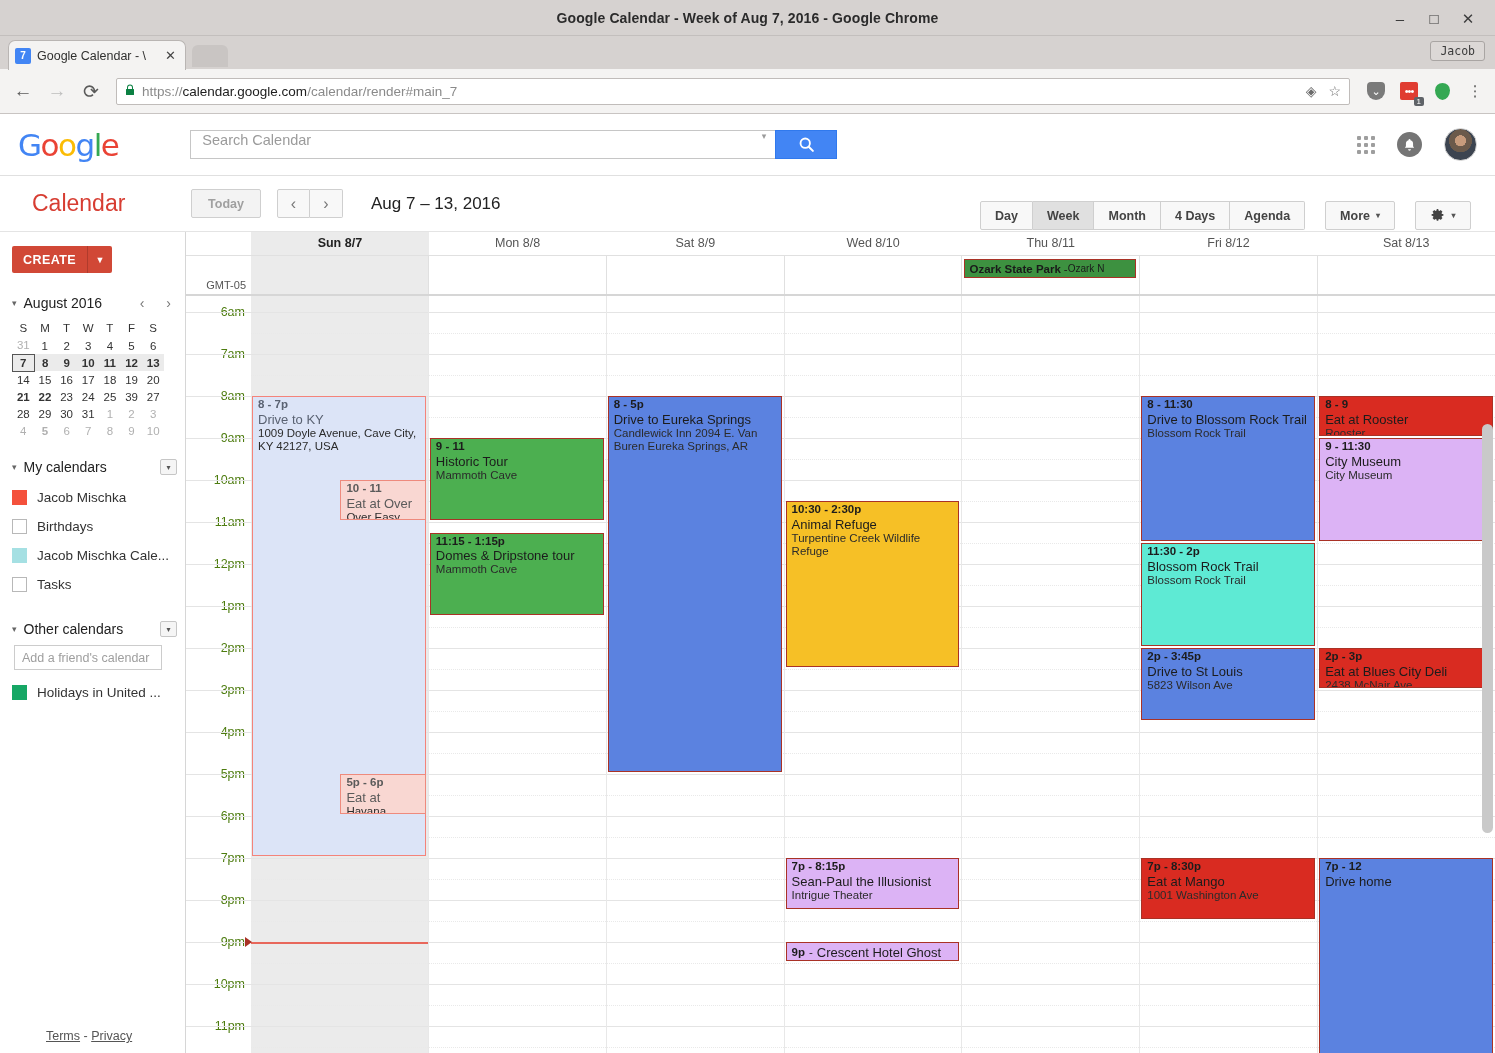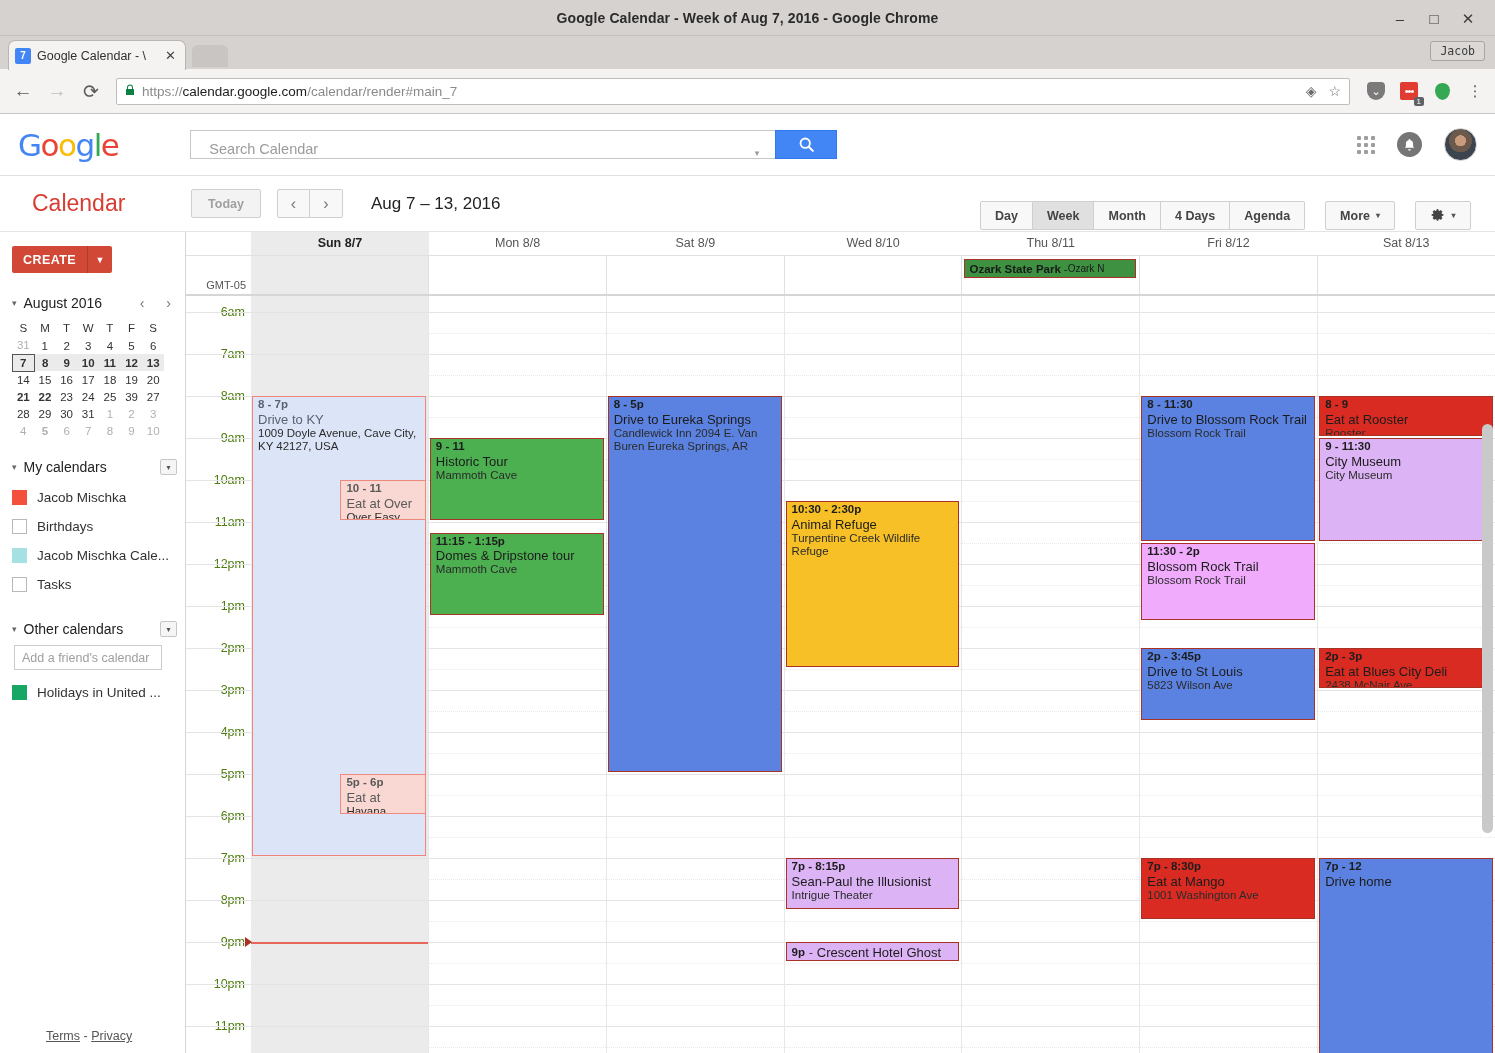--- a/index.html
+++ b/index.html
@@ -94,21 +94,21 @@
     height: 62px; background: #fff; border-bottom: 1px solid #e0e0e0;
     display: flex; align-items: center; padding: 0 18px;
   }
   #glogo { font-size: 31px; letter-spacing: -1.5px; margin-right: 72px;
            font-family: "DejaVu Sans", sans-serif; }
   #glogo .b { color: #4285f4; } #glogo .r { color: #ea4335; }
   #glogo .y { color: #fbbc05; } #glogo .g { color: #34a853; }
   #searchwrap { display: flex; align-items: stretch; height: 29px; }
   #searchbox {
     width: 585px; border: 1px solid #c6c6c6; border-right: none;
-    display: flex; align-items: flex-end; padding: 0 16px;
+    display: flex; align-items: flex-start; padding: 0 9px;
   }
   #searchbox input {
     border: none; outline: none; width: 100%; font-size: 14.5px;
     color: #333; font-family: "Liberation Sans", sans-serif;
   }
   #searchbox input::placeholder { color: #9b9b9b; }
   #searchbox .caret { color: #9b9b9b; font-size: 9px; padding-left: 6px; }
   #searchbtn {
     width: 62px; background: #4285f4; border: 1px solid #3079ed;
     color: #fff; display: flex; align-items: center; justify-content: center;
@@ -842,21 +842,21 @@
               <div class="halfLine" style="top: 903px;"></div>
               <div class="hourLine" style="top: 924px;"></div>
               <div class="halfLine" style="top: 945px;"></div>
               <div class="hourLine" style="top: 966px;"></div>
               <div class="halfLine" style="top: 987px;"></div>
               <div class="ev" style="top: 336px; height: 145px; background: rgb(91, 130, 224); border-color: rgb(169, 50, 38); color: rgb(28, 28, 28); left: calc(0% + 1px); width: calc(100% - 3px); z-index: 11;">
                 <div class="t">8 - 11:30</div>
                 <div class="n">Drive to Blossom Rock Trail</div>
                 <div class="l">Blossom Rock Trail</div>
               </div>
-              <div class="ev" style="top: 483px; height: 77px; background: #f0abfc; border-color: rgb(169, 50, 38); color: rgb(28, 28, 28); left: calc(0% + 1px); width: calc(100% - 3px); z-index: 12;">
+              <div class="ev" style="top: 483px; height: 103px; background: #5eead4; border-color: rgb(169, 50, 38); color: rgb(28, 28, 28); left: calc(0% + 1px); width: calc(100% - 3px); z-index: 12;">
                 <div class="t">11:30 - 2p</div>
                 <div class="n">Blossom Rock Trail</div>
                 <div class="l">Blossom Rock Trail</div>
               </div>
               <div class="ev" style="top: 588px; height: 71.5px; background: rgb(91, 130, 224); border-color: rgb(169, 50, 38); color: rgb(28, 28, 28); left: calc(0% + 1px); width: calc(100% - 3px); z-index: 13;">
                 <div class="t">2p - 3:45p</div>
                 <div class="n">Drive to St Louis</div>
                 <div class="l">5823 Wilson Ave</div>
               </div>
               <div class="ev" style="top: 798px; height: 61px; background: rgb(217, 43, 33); border-color: rgb(169, 50, 38); color: rgb(28, 28, 28); left: calc(0% + 1px); width: calc(100% - 3px); z-index: 14;">

